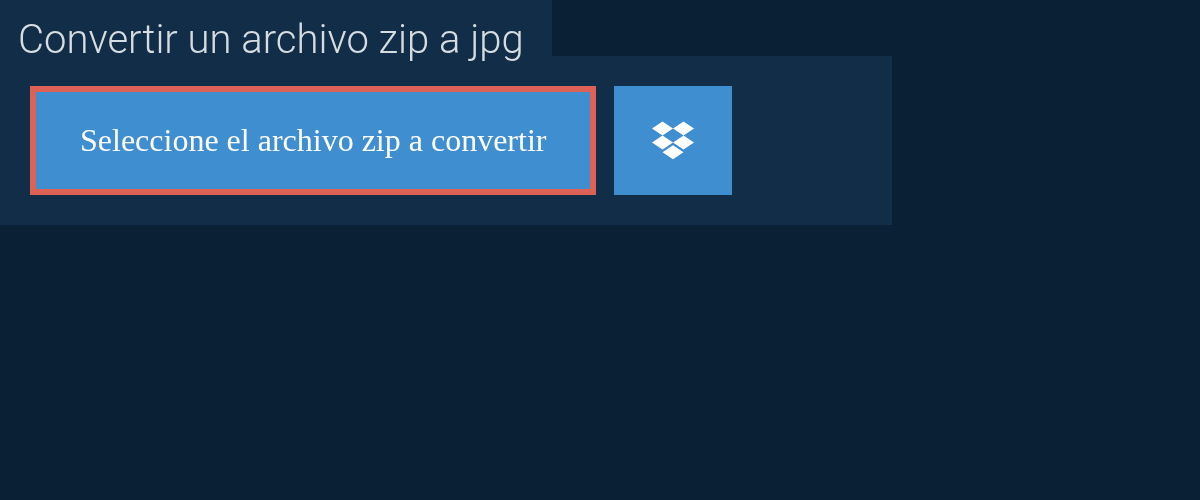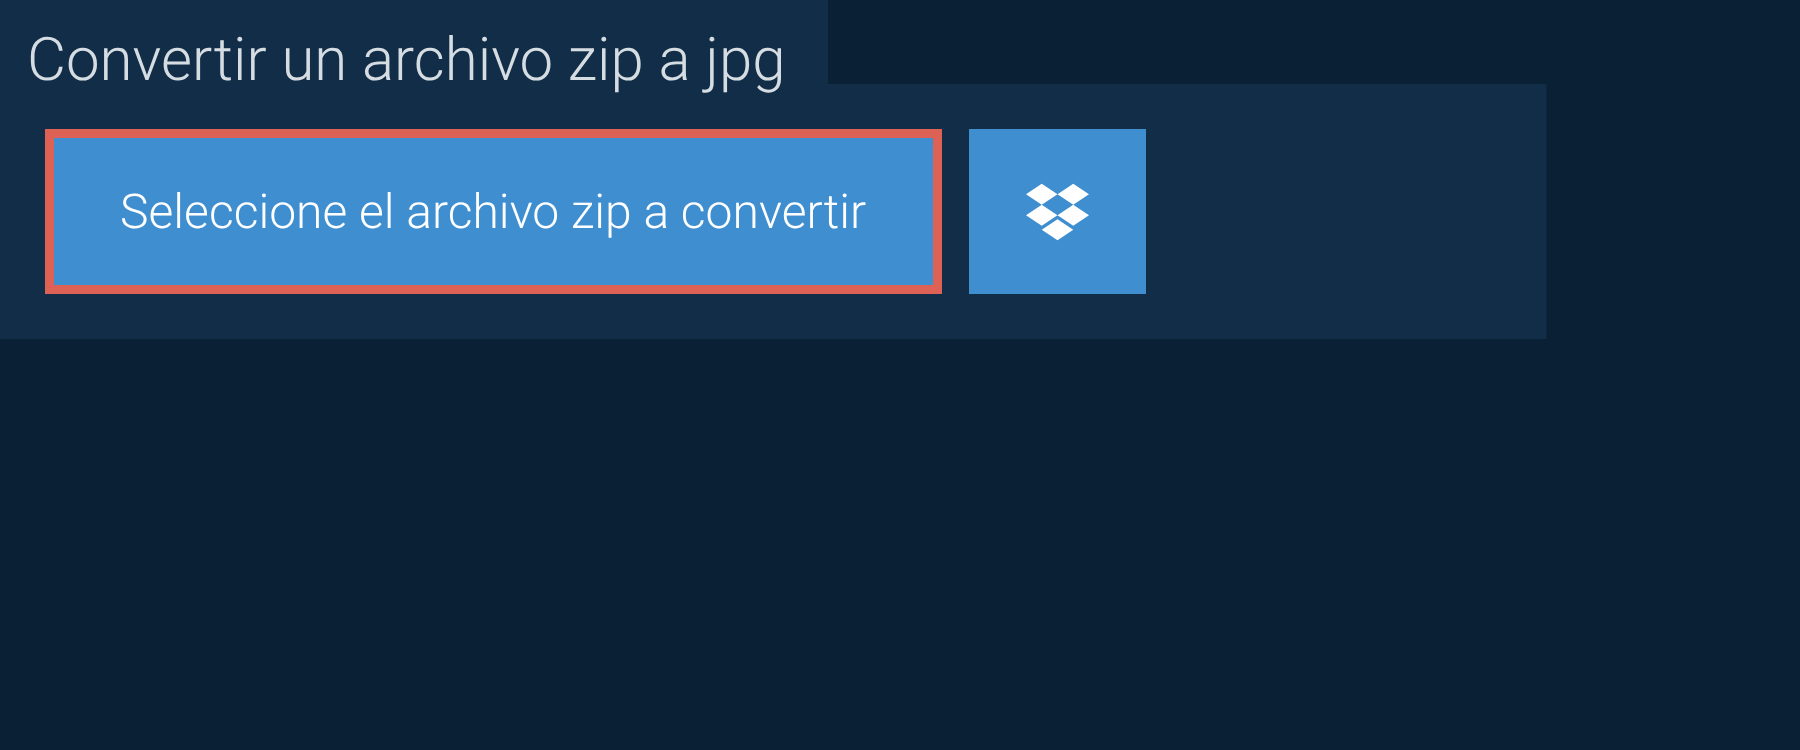--- a/index.html
+++ b/index.html
@@ -8,39 +8,40 @@
       height: 500px;
       background: #0a2034;
       font-family: -apple-system, BlinkMacSystemFont, "Segoe UI", Roboto, "Helvetica Neue", Arial, sans-serif;
       font-weight: 300;
       position: relative;
     }
     .panel {
       position: absolute;
       top: 56px;
       left: 0;
-      width: 1031px;
+      width: 892px;
       background: #122d47;
     }
     .title-tab {
       display: inline-block;
       background: #122d47;
       color: #d5dce2;
       font-size: 40px;
       font-weight: 300;
       padding: 18px 28px 18px 18px;
       position: absolute;
       top: -58px;
       left: 0;
     }
     .button-row {
       display: flex;
       gap: 18px;
       padding: 30px;
       align-items: stretch;
+      font-family: Liberation Serif, serif;
     }
     .select-file-wrapper {
       border: 6px solid #dd6155;
       display: flex;
     }
     .select-file-button {
       background: #3e8ed0;
       color: #ffffff;
       font-size: 32px;
       font-weight: 300;

